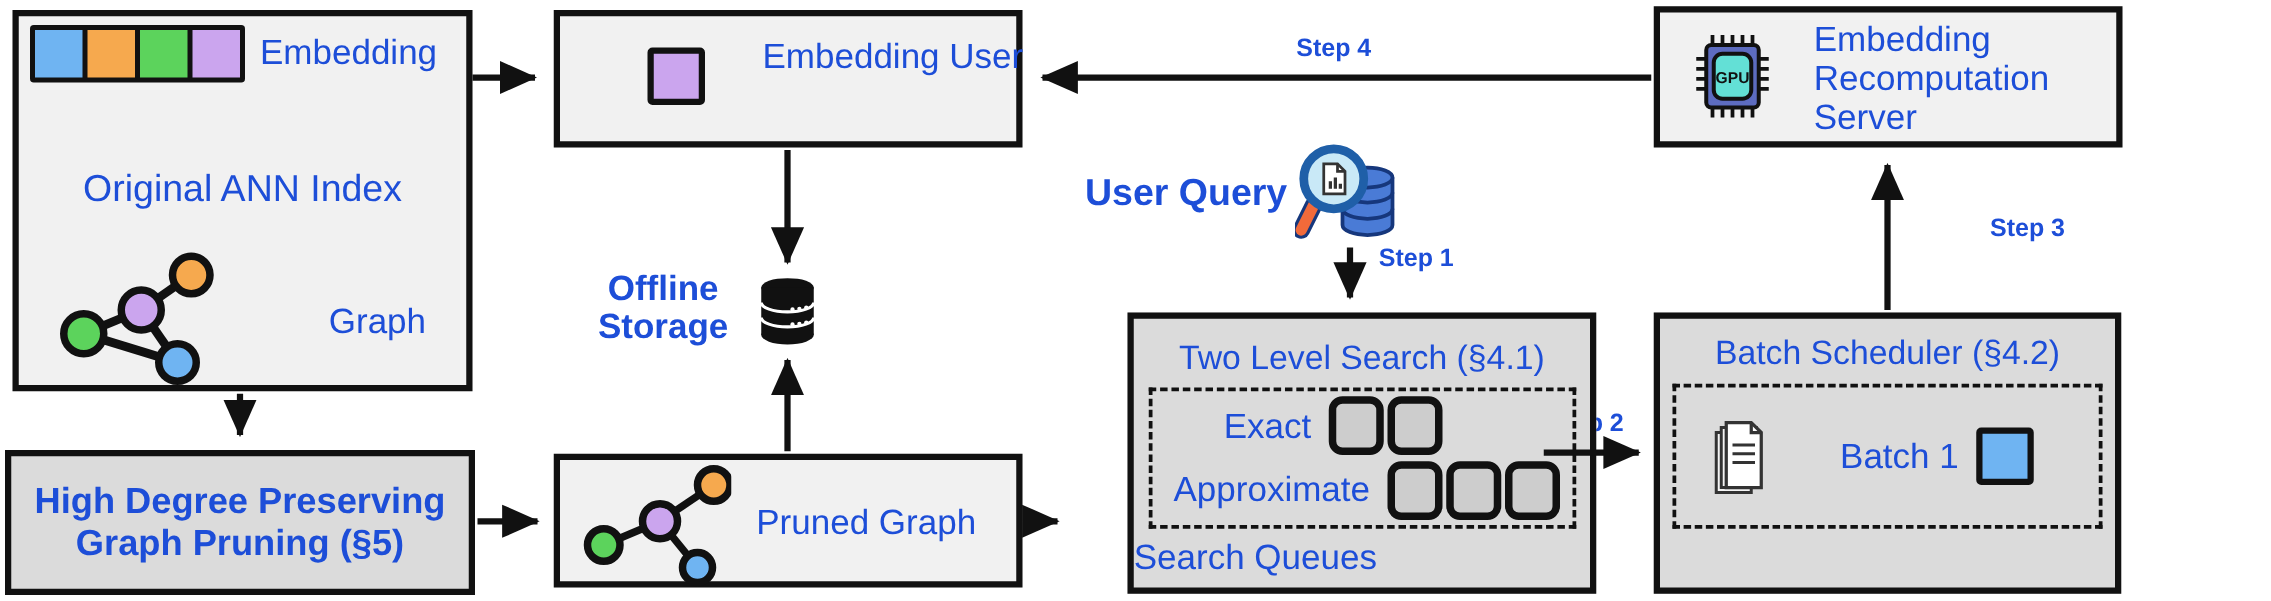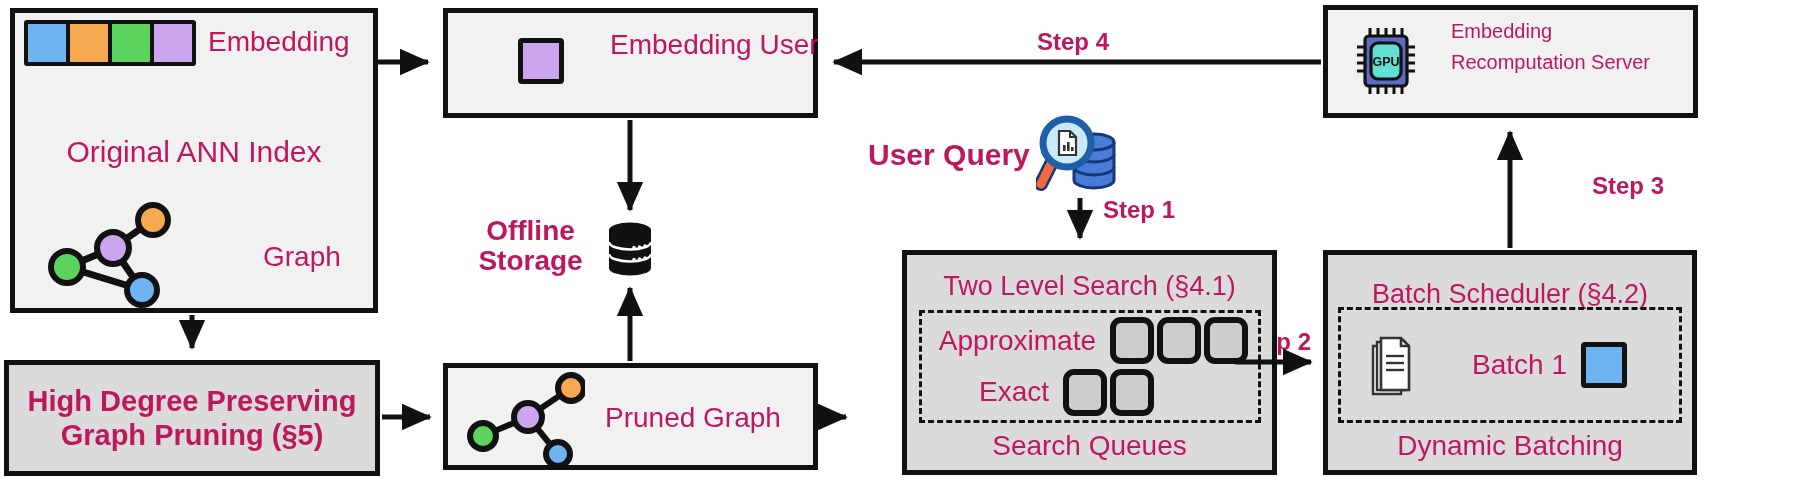--- a/index.html
+++ b/index.html
@@ -1,25 +1,25 @@
 <!DOCTYPE html>
 <html style="--blue: #6FB4F2; --orange: #F6A94E; --green: #5CD35C; --purple: #CBA5EE; --box-light: #F1F1F1; --box-dark: #DBDBDB; --queue-fill: #CDCDCD; --ink: #111111; --db-blue: #4A7BD6; --db-dark: #16377C; --lens: #C9E9F7; --handle: #F26A3A; --chip-body: #5D6CC0; --chip-core: #63E0D6;"><head>
 <meta charset="utf-8">
 <style>
   html,body{margin:0;padding:0;background:#fff;}
   #canvas{position:relative;width:1817px;height:481px;background:#ffffff;
-          font-family:"Liberation Sans",sans-serif;color:#be185d;overflow:hidden;}
+          font-family:"Liberation Sans",sans-serif;color:#1d4ed8;overflow:hidden;}
   .box{position:absolute;border:5px solid #111;box-sizing:border-box;}
   .light{background:var(--box-light);}
   .dark{background:var(--box-dark);}
   .lbl{position:absolute;font-size:28px;white-space:nowrap;}
   .bold{font-weight:bold;}
-  .step{position:absolute;font-size:24px;font-weight:bold;white-space:nowrap;text-align:center;}
+  .step{position:absolute;font-size:20px;font-weight:bold;white-space:nowrap;text-align:center;}
   .boxtitle{position:absolute;left:0;right:0;text-align:center;font-size:27px;font-weight:normal;}
-  .caption{position:absolute;left:0;right:0;bottom:8px;text-align:center;font-size:28px;}
+  .caption{position:absolute;left:0;right:0;bottom:8px;font-size:28px;}
   .dashed{position:absolute;border:3px dashed #111;box-sizing:border-box;
           display:flex;flex-direction:column;justify-content:space-evenly;}
   .qrow{display:flex;align-items:center;justify-content:flex-end;gap:14px;padding-right:10px;}
   .qsqs{display:flex;gap:3px;}
   .qsq{width:32px;height:35px;background:var(--queue-fill);border:6px solid #111;border-radius:11px;}
   .chipstrip{display:flex;gap:4px;background:#111;padding:4px;border-radius:3px;}
   .chipcell{width:38px;height:38px;}
   .sq1{width:36px;height:36px;border:5px solid #111;border-radius:4px;box-sizing:content-box;}
   .combo{display:flex;gap:5px;background:#111;padding:5px;border-radius:4px;}
   #arrows{position:absolute;left:0;top:0;pointer-events:none;}
@@ -101,56 +101,55 @@
 
   <div class="step" style="left:1103px;top:196px;">Step 1</div>
   <div class="step" style="left:1239px;top:328px;">Step 2</div>
   <div class="step" style="left:1592px;top:172px;">Step 3</div>
   <div class="step" style="left:1037px;top:28px;">Step 4</div>
 
   <div class="box dark" style="left:902px;top:250px;width:375px;height:225px;">
     <div class="boxtitle" style="top:16px;">Two Level Search (§4.1)</div>
     <div class="dashed" style="left:12px;top:55px;width:342px;height:113px;">
       <div class="qrow">
-        <span style="font-size:28px;">Approximate</span>
-        <span class="qsqs">
-          <span class="qsq"></span>
+        <span style="font-size:28px;">Exact</span>
+        <span class="qsqs" style="margin-right:94px;">
           <span class="qsq"></span>
           <span class="qsq"></span>
         </span>
       </div>
       <div class="qrow">
-        <span style="font-size:28px;">Exact</span>
-        <span class="qsqs" style="margin-right:94px;">
+        <span style="font-size:28px;">Approximate</span>
+        <span class="qsqs">
+          <span class="qsq"></span>
           <span class="qsq"></span>
           <span class="qsq"></span>
         </span>
       </div>
     </div>
     <div class="caption">Search Queues</div>
   </div>
 
   <div class="box dark" style="left:1323px;top:250px;width:374px;height:225px;">
-    <div class="boxtitle" style="top:24px;">Batch Scheduler (§4.2)</div>
+    <div class="boxtitle" style="top:12px;">Batch Scheduler (§4.2)</div>
     <div class="dashed" style="left:10px;top:52px;width:344px;height:116px;">
       <svg style="position:absolute;left:24px;top:24px;" width="54" height="66" viewBox="0 0 54 66">
         <path d="M8,12 h28 l0,48 h-28 z" fill="#F4F4F4" stroke="#333" stroke-width="2.4"></path>
         <path d="M12,8 h28 l0,48 h-28 z" fill="#F4F4F4" stroke="#333" stroke-width="2.4"></path>
         <path d="M16,4 h20 l8,8 v44 h-28 z" fill="#fff" stroke="#333" stroke-width="2.6"></path>
         <path d="M36,4 v8 h8" fill="none" stroke="#333" stroke-width="2.6"></path>
         <line x1="21" y1="22" x2="39" y2="22" stroke="#333" stroke-width="2.4"></line>
         <line x1="21" y1="29" x2="39" y2="29" stroke="#333" stroke-width="2.4"></line>
         <line x1="21" y1="36" x2="39" y2="36" stroke="#333" stroke-width="2.4"></line>
       </svg>
       <div class="qrow">
         <span style="font-size:28px;">Batch 1</span>
         <span class="sq1" style="background:var(--blue);margin-right:42px;"></span>
       </div>
     </div>
-    <div class="caption">Dynamic Batching</div>
   </div>
 
   <div class="box light" style="left:1323px;top:5px;width:375px;height:113px;">
     <svg style="position:absolute;left:26px;top:15px;" width="62" height="72" viewBox="0 0 62 72">
       <g stroke="#111" stroke-width="3">
         <line x1="16" y1="3" x2="16" y2="13"></line>
           <line x1="24" y1="3" x2="24" y2="13"></line>
         <line x1="32" y1="3" x2="32" y2="13"></line>
           <line x1="40" y1="3" x2="40" y2="13"></line>
           <line x1="48" y1="3" x2="48" y2="13"></line>
@@ -165,21 +164,21 @@
           <line x1="3" y1="46" x2="13" y2="46"></line>
         <line x1="51" y1="22" x2="61" y2="22"></line>
           <line x1="51" y1="30" x2="61" y2="30"></line>
         <line x1="51" y1="38" x2="61" y2="38"></line>
           <line x1="51" y1="46" x2="61" y2="46"></line>
       </g>
       <rect x="11" y="11" width="42" height="50" rx="4" style="fill:var(--chip-body)" stroke="#111" stroke-width="3.2"></rect>
       <rect x="17" y="18" width="30" height="36" rx="7" style="fill:var(--chip-core)" stroke="#111" stroke-width="3.2"></rect>
       <text x="32" y="41" text-anchor="middle" font-size="12.5" font-weight="bold" fill="#111" font-family="Liberation Sans, sans-serif">GPU</text>
     </svg>
-    <div style="position:absolute;left:123px;top:6px;width:235px;font-size:20px;line-height:31px;">Embedding Recomputation Server</div>
+    <div style="position:absolute;left:123px;top:6px;width:235px;font-size:28px;line-height:31px;">Embedding Recomputation Server</div>
   </div>
 
   <div class="box dark" style="left:4px;top:360px;width:376px;height:116px;
               display:flex;align-items:center;justify-content:center;">
     <div style="width:340px;text-align:center;font-size:29px;font-weight:bold;line-height:34px;">High Degree Preserving Graph Pruning (§5)</div>
   </div>
 
   <div class="box light" style="left:443px;top:363px;width:375px;height:107px;">
     <svg style="position:absolute;left:12px;top:1px;" width="125" height="100" viewBox="0 0 125 100">
       <g stroke="#111" stroke-width="6">

